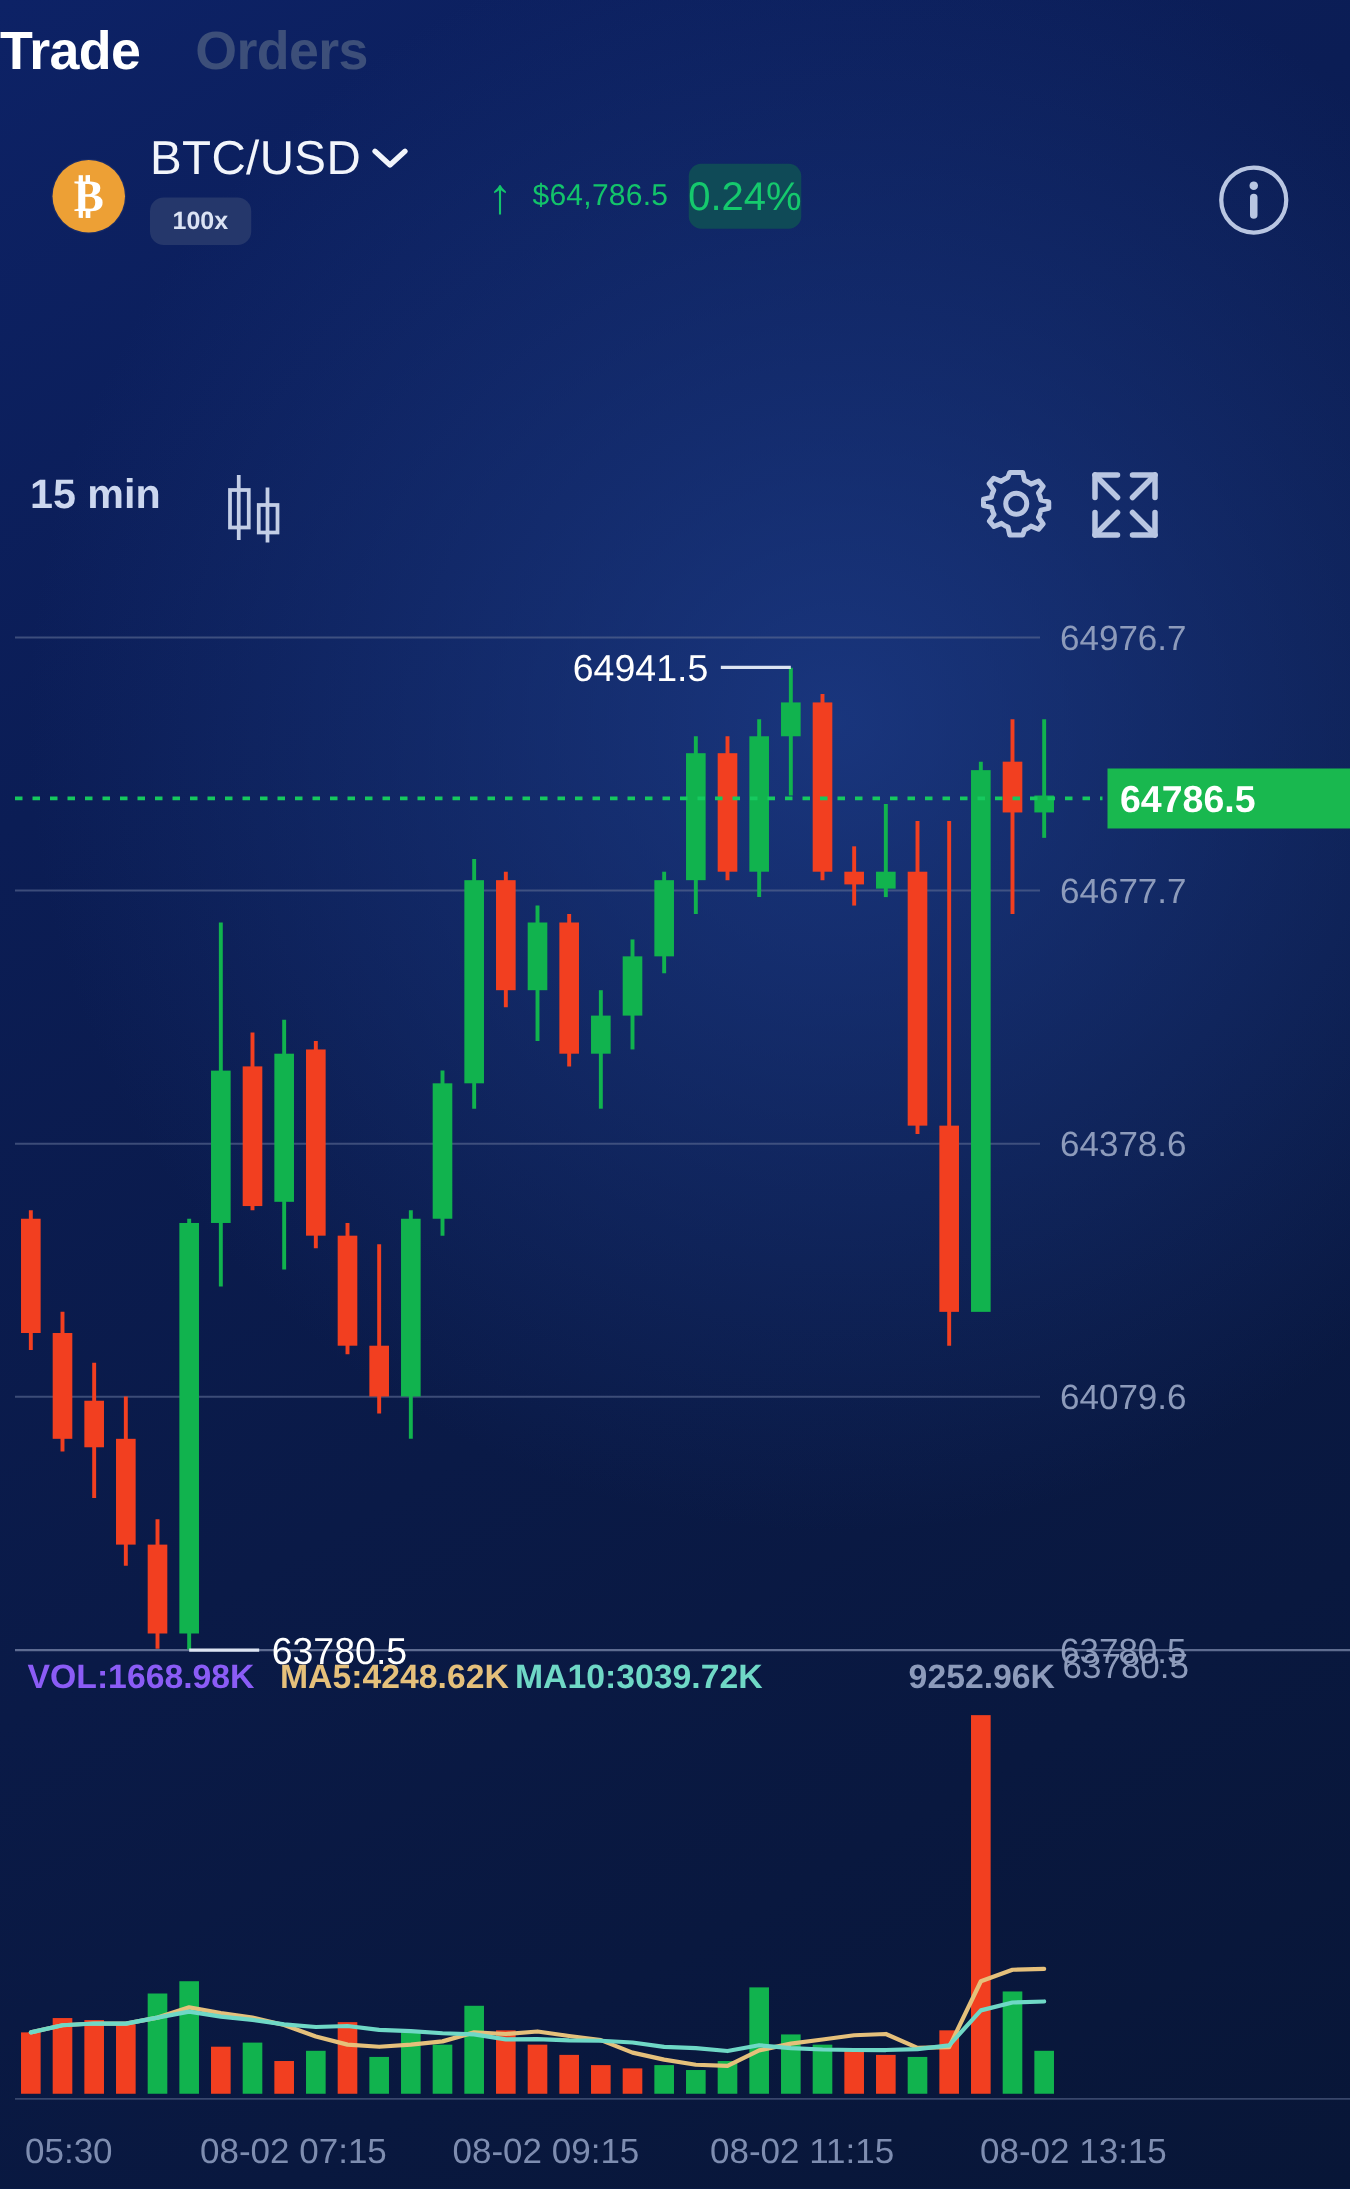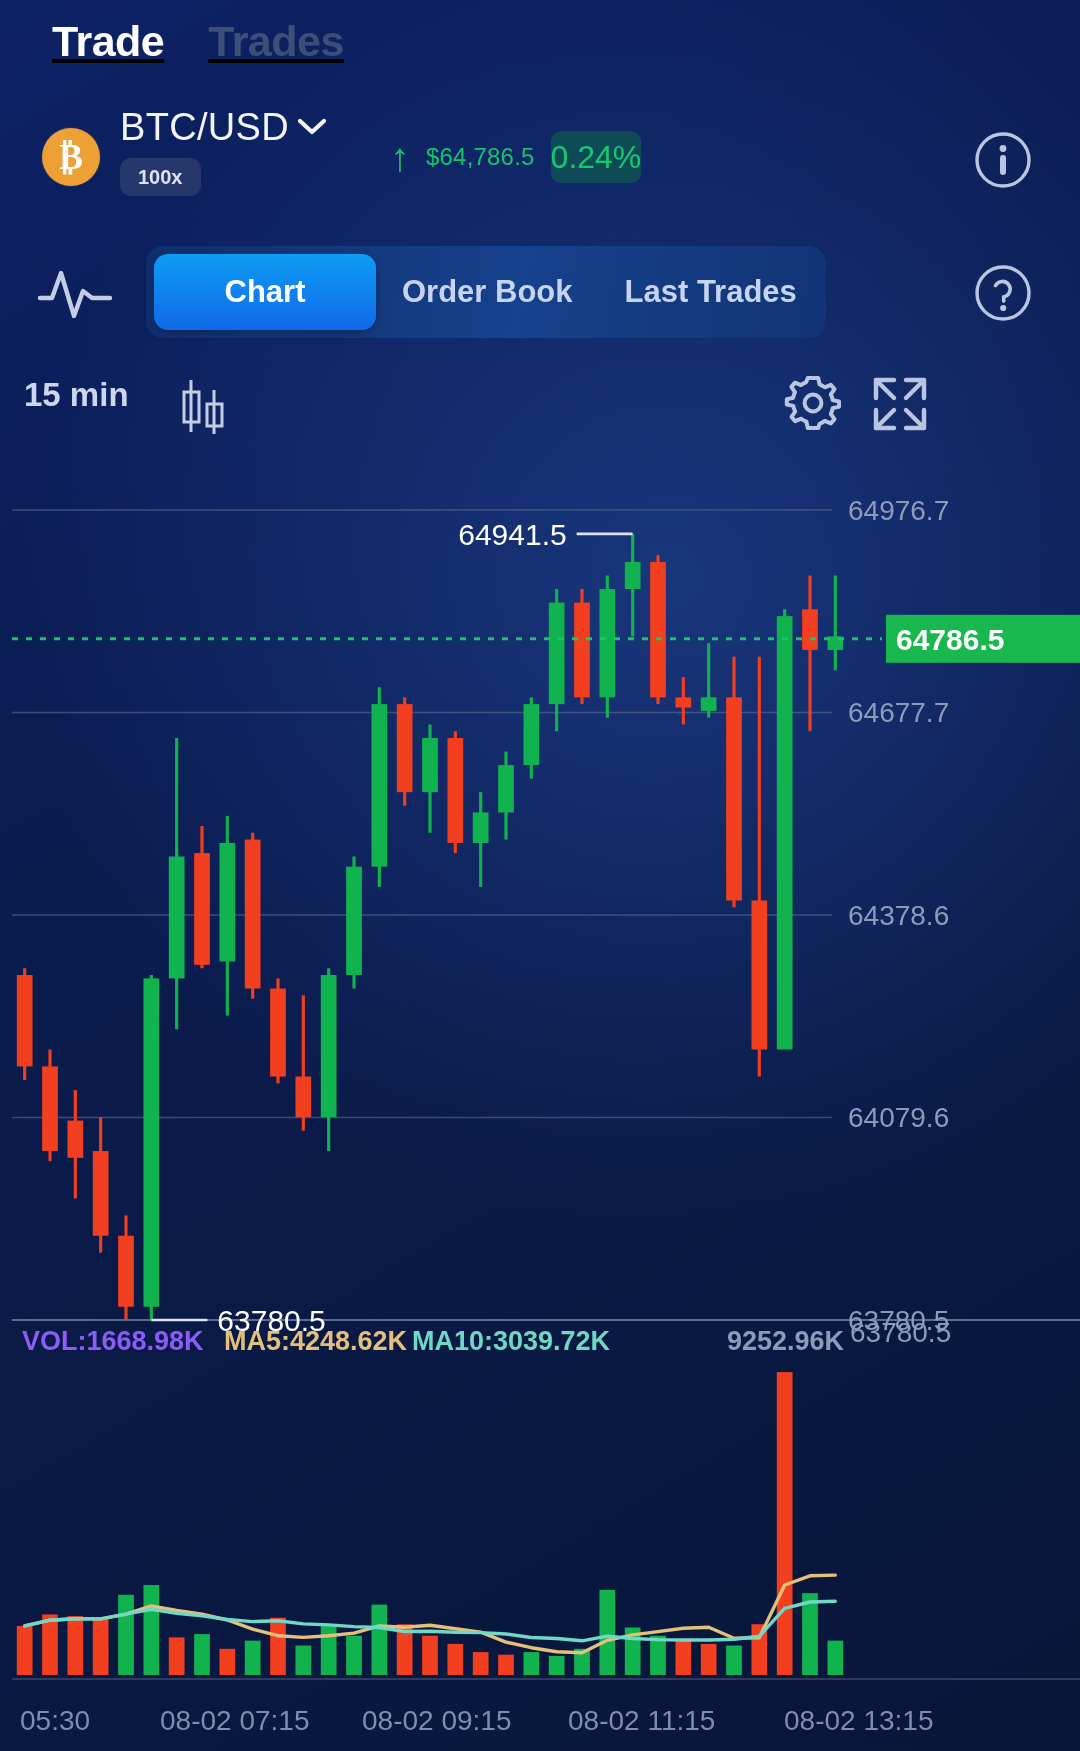--- a/index.html
+++ b/index.html
@@ -14,21 +14,21 @@
     width: 1080px; height: 1751px;
     background:
       radial-gradient(circle at 62% 33%, rgba(30,62,140,0.75) 0%, rgba(16,38,100,0.0) 48%),
       linear-gradient(150deg, #0d2266 0%, #0b1d55 28%, #0a1a47 58%, #081637 100%);
     overflow: hidden;
   }
 
   
   .toptabs {
     position: absolute; left: 0; top: 0; width: 1080px; height: 82px;
-    display: flex; align-items: center; padding-left: 52px; gap: 44px; text-decoration: underline;
+    display: flex; align-items: center; gap: 44px;
   }
   .toptab {
     font-size: 43px; font-weight: bold; letter-spacing: -0.5px;
     color: #3d4f79; line-height: 1;
   }
   .toptab.active { color: #ffffff; }
 
   
   .symrow {
     position: absolute; left: 0; top: 104px; width: 1080px; height: 118px;
@@ -111,21 +111,21 @@
   .timelab { fill: #7e8db0; font-size: 28px; font-family: "Liberation Sans", sans-serif; }
   .curbadge-txt { fill: #ffffff; font-size: 30px; font-weight: bold; font-family: "Liberation Sans", sans-serif; }
 </style>
 </head>
 <body>
 
 <div id="app">
 
   <div class="toptabs">
     <div class="toptab active">Trade</div>
-    <div class="toptab">Trades</div>
+    <div class="toptab">Orders</div>
   </div>
 
   <div class="symrow">
     <div class="coin">₿</div>
 
     <div class="pairwrap">
       <div class="pairline">
         <span class="pair">BTC/USD</span>
         <span>
           <svg class="chev" viewBox="0 0 30 18">
@@ -144,41 +144,20 @@
 
     <div class="infobtn">
       <svg width="58" height="58" viewBox="0 0 58 58">
         <circle cx="29" cy="29" r="26" fill="none" stroke="#b9c6e2" stroke-width="3.4"></circle>
         <circle cx="29" cy="17.5" r="3.4" fill="#b9c6e2"></circle>
         <rect x="26" y="24" width="6" height="20" rx="3" fill="#b9c6e2"></rect>
       </svg>
     </div>
   </div>
 
-  <div class="segrow">
-    <div class="pulse">
-      <svg width="78" height="70" viewBox="0 0 78 70">
-        <path d="M4 40 L16 40 L25 15 L38 58 L47 33 L56 40 L74 40" fill="none" stroke="#c3cee6" stroke-width="4.4" stroke-linecap="round" stroke-linejoin="round"></path>
-      </svg>
-    </div>
-
-    <div class="seg">
-      <div class="segbtn active">Chart</div>
-      <div class="segbtn">Order Book</div>
-      <div class="segbtn">Last Trades</div>
-    </div>
-
-    <div class="helpbtn">
-      <svg width="58" height="58" viewBox="0 0 58 58">
-        <circle cx="29" cy="29" r="26" fill="none" stroke="#b9c6e2" stroke-width="3.4"></circle>
-        <path d="M21.5 21.5 a7.8 7.8 0 1 1 8.2 11.4 v4.2" fill="none" stroke="#b9c6e2" stroke-width="3.6" stroke-linecap="round"></path>
-        <circle cx="29.2" cy="44" r="3.1" fill="#b9c6e2"></circle>
-      </svg>
-    </div>
-  </div>
 
   <div class="toolbar">
     <div class="tf">15 min</div>
 
     <div class="candleicon">
       <svg width="62" height="72" viewBox="0 0 62 72">
         <line x1="19" y1="10" x2="19" y2="62" stroke="#c3cee6" stroke-width="3"></line>
         <rect x="12" y="22" width="15" height="30" fill="none" stroke="#c3cee6" stroke-width="3"></rect>
         <line x1="42" y1="20" x2="42" y2="64" stroke="#c3cee6" stroke-width="3"></line>
         <rect x="35" y="34" width="15" height="22" fill="none" stroke="#c3cee6" stroke-width="3"></rect>

